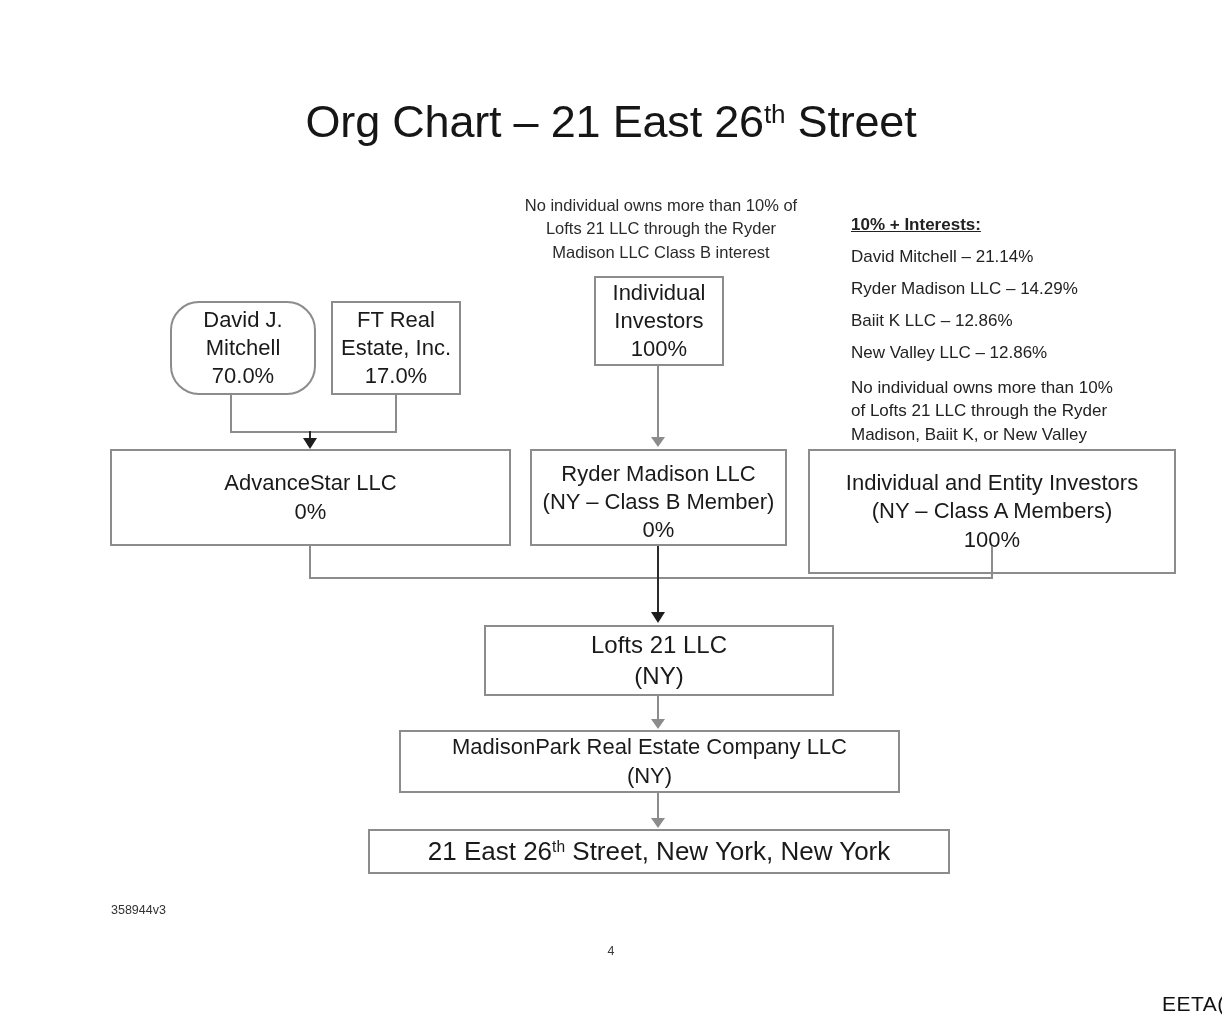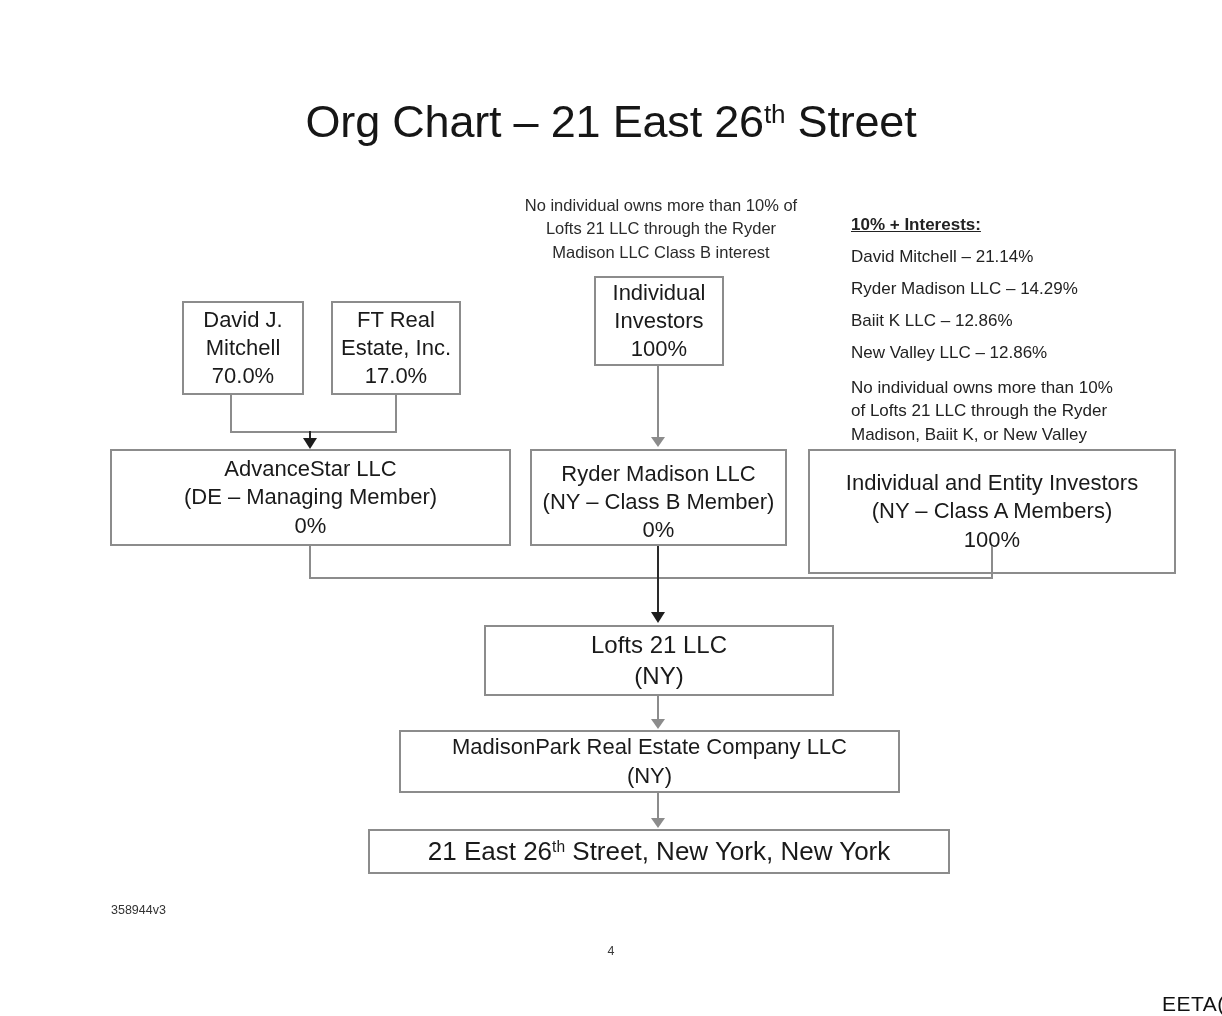--- a/index.html
+++ b/index.html
@@ -48,21 +48,21 @@
     align-items: center;
     justify-content: center;
     text-align: center;
     color: #1a1a1a;
     line-height: 1.28;
   }
   .node .ln { display: block; white-space: nowrap; }
 
   
   .node-sm { font-size: 22px; }
-  #node-mitchell { left: 182px; top: 301px; width: 122px; height: 94px; }
+  #node-mitchell { left: 170px; top: 301px; width: 146px; height: 94px; border-radius: 29px; }
   #node-ft       { left: 331px; top: 301px; width: 130px; height: 94px; }
   #node-indinv   { left: 594px; top: 276px; width: 130px; height: 90px; }
 
   
   .node-md { font-size: 22px; }
   #node-advancestar { left: 110px; top: 449px; width: 401px; height: 97px; }
   #node-ryder       { left: 530px; top: 449px; width: 257px; height: 97px; justify-content: flex-end; }
   #node-entity      { left: 808px; top: 449px; width: 368px; height: 125px; }
 
   
@@ -199,21 +199,20 @@
   <div class="conn h-line" style="left:230px; top:431px; width:167px;"></div>
 
   <div class="conn v-line-dark" style="left:309px; top:431px; height:9px;"></div>
   <div class="arrow-dark" style="left:303px; top:438px;"></div>
 
   <div class="conn v-line" style="left:657px; top:366px; height:72px;"></div>
   <div class="arrow-gray" style="left:651px; top:437px;"></div>
 
   <div class="node node-md" id="node-advancestar">
     <span class="ln">AdvanceStar LLC</span>
-    <span class="ln">(DE  – Managing Member)</span>
     <span class="ln">0%</span>
   </div>
 
   <div class="node node-md" id="node-ryder">
     <span class="ln">Ryder Madison LLC</span>
     <span class="ln">(NY – Class B Member)</span>
     <span class="ln">0%</span>
   </div>
 
   <div class="node node-md" id="node-entity">

